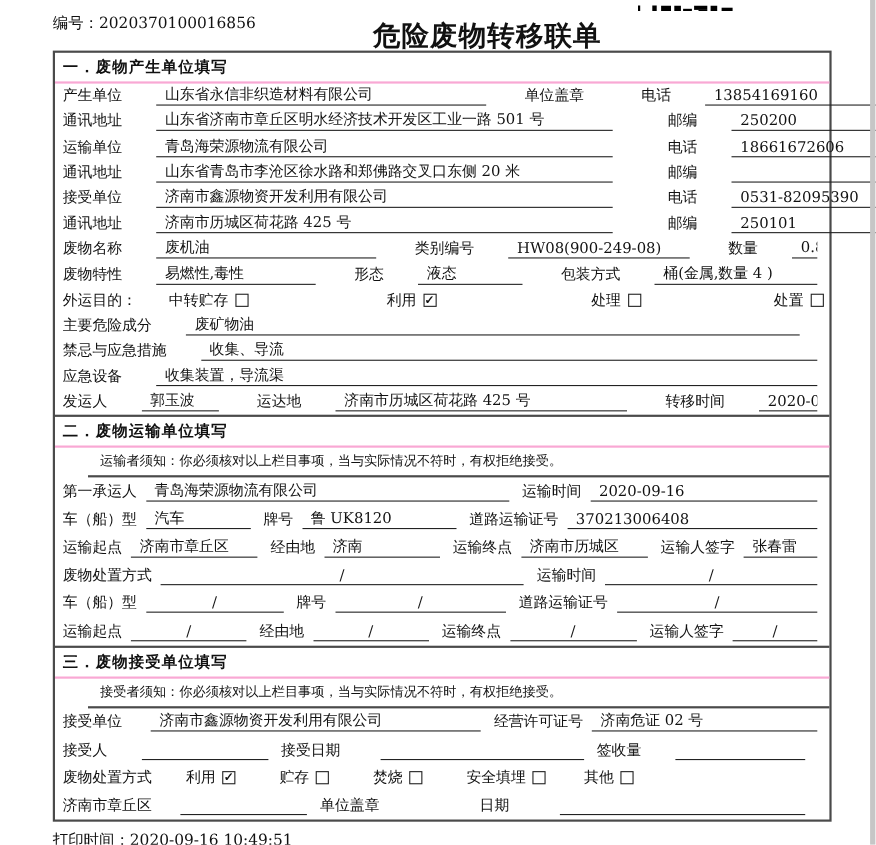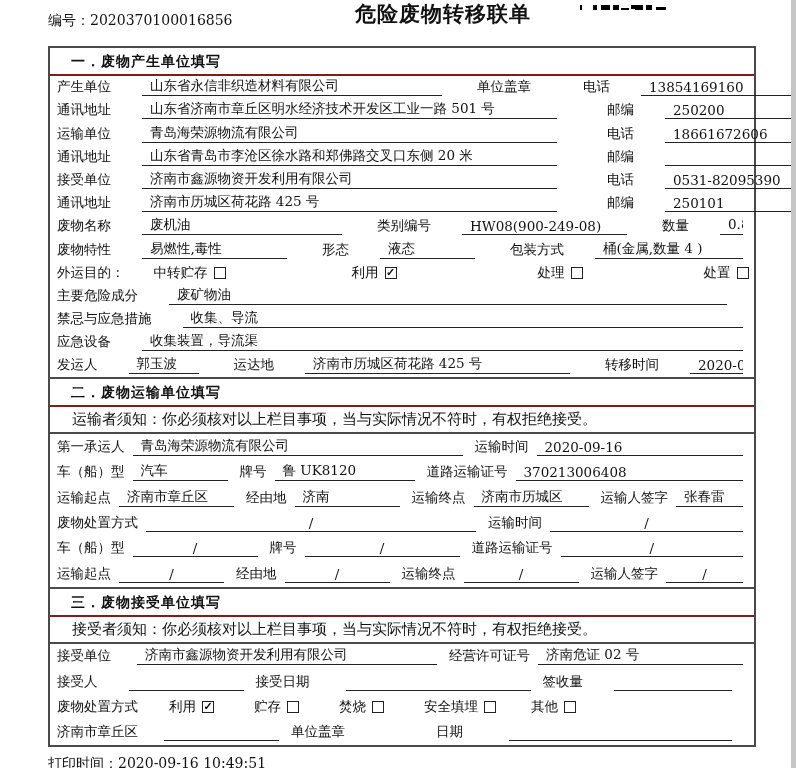--- a/index.html
+++ b/index.html
@@ -3,31 +3,31 @@
 <meta charset="utf-8">
 <style>
   html,body { margin:0; padding:0; background:#ffffff; }
   body {
     width:796px; height:768px; overflow:hidden; position:relative;
     font-family:"DejaVu Serif","Liberation Serif",serif; color:#111;
   }
   
   .doc-header { position:relative; height:46px; }
   .doc-no { position:absolute; left:48px; top:12px; font-size:14px; white-space:nowrap; }
-  .doc-title { position:absolute; left:90px; right:0; top:0; text-align:center;
-               font-size:21px; font-weight:bold; letter-spacing:1px; }
+  .doc-title { position:absolute; left:90px; right:0; top:16px; text-align:center;
+               font-size:25px; font-weight:bold; letter-spacing:1px; }
   .qr-frag { position:absolute; left:580px; top:0; width:88px; height:10px; overflow:hidden; }
   
   .form-box { margin-left:48px; width:708px; box-sizing:border-box;
               border:2px solid #4a4a4a; background:#fff; }
-  .sec-title { height:26px; line-height:26px; padding:0 21px; font-weight:bold;
-               font-size:14px; letter-spacing:1px; border-bottom:2px solid #7f1d1d; }
+  .sec-title { height:26px; line-height:26px; padding:0 7px; font-weight:bold;
+               font-size:14px; letter-spacing:1px; border-bottom:2px solid #f9a8d4; }
   .sec + .sec .sec-title { border-top:2px solid #4a4a4a; }
-  .notice { height:25px; line-height:25px; padding:0 22px; font-size:15px;
-            border-bottom:2px solid #4a4a4a; white-space:nowrap; }
+  .notice { height:25px; line-height:25px; padding:0 11px; font-size:12px;
+            border-bottom:2px solid #4a4a4a; white-space:nowrap;margin-left:30px; }
   .rows { padding:0 7px; }
   .row { display:flex; align-items:flex-end; box-sizing:border-box; padding-bottom:3px; }
   [data-rows="0"] .row { height:23.2px;gap:23px; }
   [data-rows="1"] .row, [data-rows="2"] .row { height:25.4px; padding-bottom:4px; }
   .cell-label { font-size:13.5px; white-space:nowrap; padding-right:6px; flex:none; }
   .cell-value + .cell-label { margin-left:8px; }
   .cell-value { font-size:13.5px; border-bottom:1px solid #222; padding:0 4px 0 8px;
                 white-space:nowrap; overflow:hidden; box-sizing:border-box;
                 margin-left:2px; margin-right:4px; min-height:17px; }
   .cell-value.center { text-align:center; padding-left:4px; }

